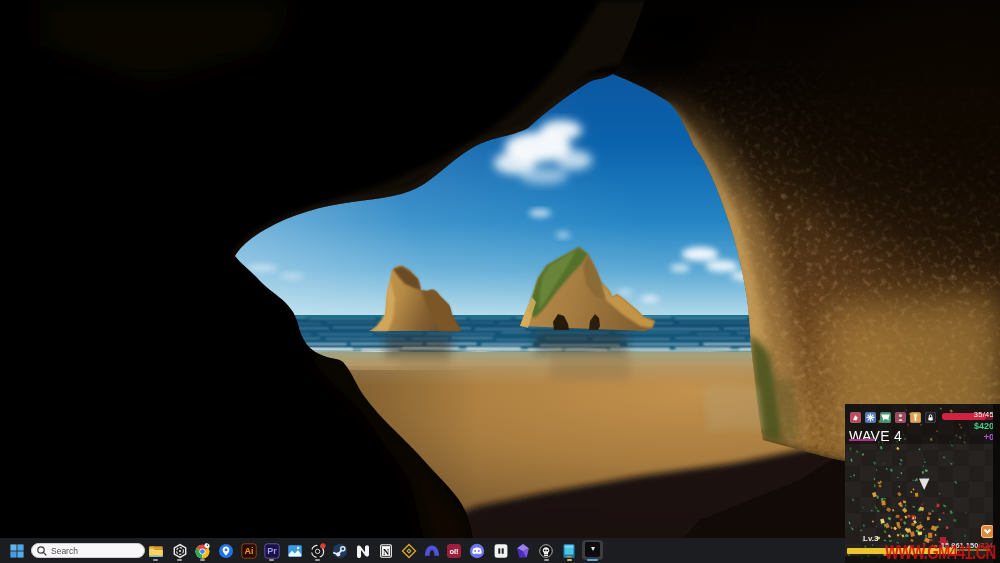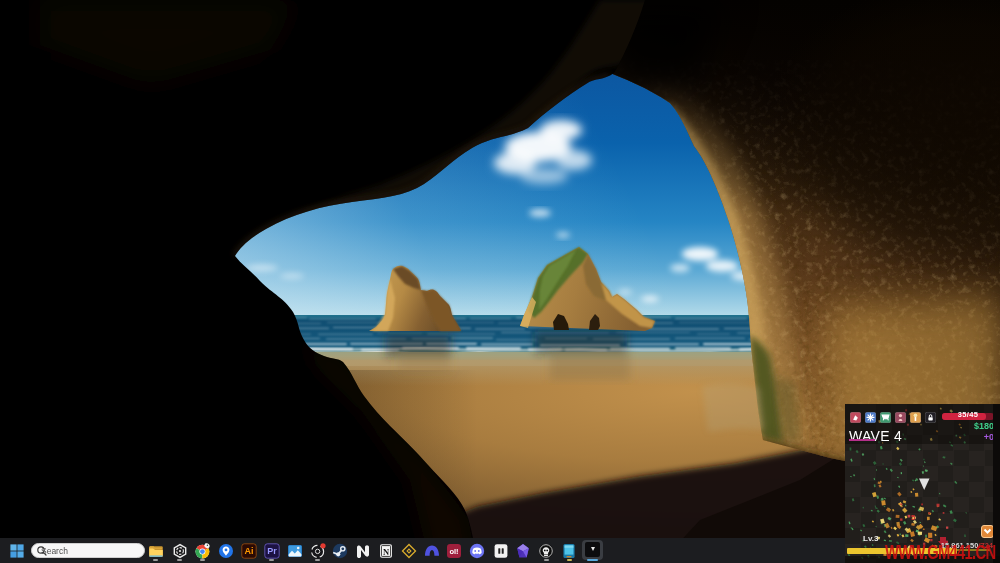--- a/index.html
+++ b/index.html
@@ -275,21 +275,21 @@
 </g>
 
 </svg>
 
 <div style="position:absolute;left:0;top:538px;width:1000px;height:25px;background:#1c1d20"></div>
 <div style="position:absolute;left:31px;top:543px;width:114px;height:15px;background:#f7f7f7;border-radius:8px;border:0.5px solid #d0d0d0"></div>
 <svg width="12" height="12" viewBox="0 0 12 12" style="position:absolute;left:36px;top:545px">
  <circle cx="5" cy="5" r="3.2" fill="none" stroke="#3a3a3a" stroke-width="1.2"></circle>
  <line x1="7.4" y1="7.4" x2="10" y2="10" stroke="#3a3a3a" stroke-width="1.2" stroke-linecap="round"></line>
 </svg>
-<div style="position:absolute;left:41px;top:545.5px;font-size:8.5px;color:#4f4f4f;font-family:'Liberation Sans',sans-serif">Search</div>
+<div style="position:absolute;left:51px;top:545.5px;font-size:8.5px;color:#4f4f4f;font-family:'Liberation Sans',sans-serif">Search</div>
 <svg width="16" height="16" viewBox="0 0 16 16" style="position:absolute;left:8.5px;top:543px">
 <rect x="1.4" y="1.4" width="6.2" height="6.2" fill="#5fb4ea"></rect>
 <rect x="8.4" y="1.4" width="6.2" height="6.2" fill="#4ea7e6"></rect>
 <rect x="1.4" y="8.4" width="6.2" height="6.2" fill="#459ee2"></rect>
 <rect x="8.4" y="8.4" width="6.2" height="6.2" fill="#55ace8"></rect>
 </svg>
 <svg width="16" height="16" viewBox="0 0 16 16" style="position:absolute;left:147.5px;top:543px">
 <rect x="1.2" y="3.2" width="13.6" height="10.6" rx="1.2" fill="#c8952f"></rect>
 <path d="M1.2,4.6 C1.2,3.9 1.8,3.3 2.5,3.3 L5.5,3.3 L7,4.8 L14,4.8 L14,6 L1.2,6 Z" fill="#d9a539"></path>
 <path d="M1.2,5.4 L5,5.4 L7.2,7 L14.8,7 L14.8,12.4 C14.8,13.1 14.2,13.7 13.5,13.7 L2.5,13.7 C1.8,13.7 1.2,13.1 1.2,12.4 Z" fill="#ffd35e"></path>
@@ -623,22 +623,22 @@
       <rect x="4.4" y="2" width="1.6" height="6.5" fill="#fff"></rect>
       <circle cx="5.2" cy="3.2" r="1.7" fill="#f8e8b0"></circle>
     </svg>
     <svg width="11" height="11" viewBox="0 0 10.5 10.5" style="position:absolute;left:80px;top:8px">
       <rect x="0.2" y="0.2" width="10.1" height="10.1" rx="1.8" fill="#222026" stroke="rgba(255,255,255,0.35)" stroke-width="0.5"></rect>
       <rect x="3.2" y="4.9" width="4.2" height="3.3" rx="0.7" fill="#fff"></rect>
       <path d="M4.1,4.9 L4.1,3.8 A1.2,1.2 0 0 1 6.5,3.8 L6.5,4.9" stroke="#fff" stroke-width="0.9" fill="none"></path>
     </svg>
  <div style="position:absolute;left:97px;top:9px;width:52px;height:6.5px;background:#7a1428;border-radius:3px"></div>
  <div style="position:absolute;left:97px;top:9px;width:44px;height:6.5px;background:#d02340;border-radius:3px"></div>
- <div style="position:absolute;left:97px;top:5.5px;width:52px;text-align:center;font-family:'Liberation Sans',sans-serif;font-size:7.5px;font-weight:bold;color:#fff;letter-spacing:0.3px">35/45</div>
- <div style="position:absolute;right:6px;top:17px;font-family:'Liberation Sans',sans-serif;font-size:9px;font-weight:bold;color:#3fd08c">$180</div>
+ <div style="position:absolute;left:97px;top:5.5px;width:52px;text-align:right;font-family:'Liberation Sans',sans-serif;font-size:7.5px;font-weight:normal;color:#fff;letter-spacing:0.3px">35/45</div>
+ <div style="position:absolute;right:6px;top:17px;font-family:'Liberation Sans',sans-serif;font-size:9px;font-weight:bold;color:#3fd08c">$420</div>
  <div style="position:absolute;right:6px;top:28px;font-family:'Liberation Sans',sans-serif;font-size:9px;font-weight:bold;color:#a558e0">+0</div>
  <div style="position:absolute;left:4px;top:23.5px;font-family:'Liberation Sans',sans-serif;font-size:14px;font-weight:normal;color:#fff;letter-spacing:0.3px">WAVE 4</div>
  <div style="position:absolute;left:4px;top:34.5px;width:26px;height:2px;background:#b5308a"></div>
  <div style="position:absolute;left:136px;top:121px;width:13px;height:13px;background:#e08838;border-radius:3px;border:1px solid #f8c890;box-sizing:border-box"></div>
  <svg width="9" height="9" viewBox="0 0 9 9" style="position:absolute;left:138px;top:123px">
       <path d="M1.5,2.5 L4.5,5.5 L7.5,2.5" stroke="#fff" stroke-width="2" fill="none"></path>
     </svg>
  <div style="position:absolute;left:18px;top:130px;font-family:'Liberation Sans',sans-serif;font-size:8px;font-weight:bold;color:#e8e8e8">Lv.3</div>
  <div style="position:absolute;left:2px;top:145px;width:143px;height:2px;background:#8a7a1e"></div>
  <div style="position:absolute;left:2px;top:144px;width:110px;height:6px;background:#ecc52e;border-radius:1px"></div>

